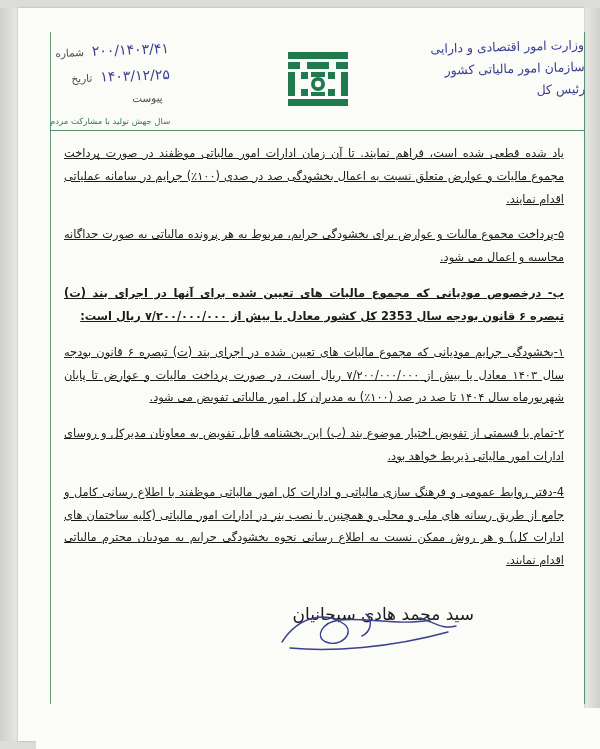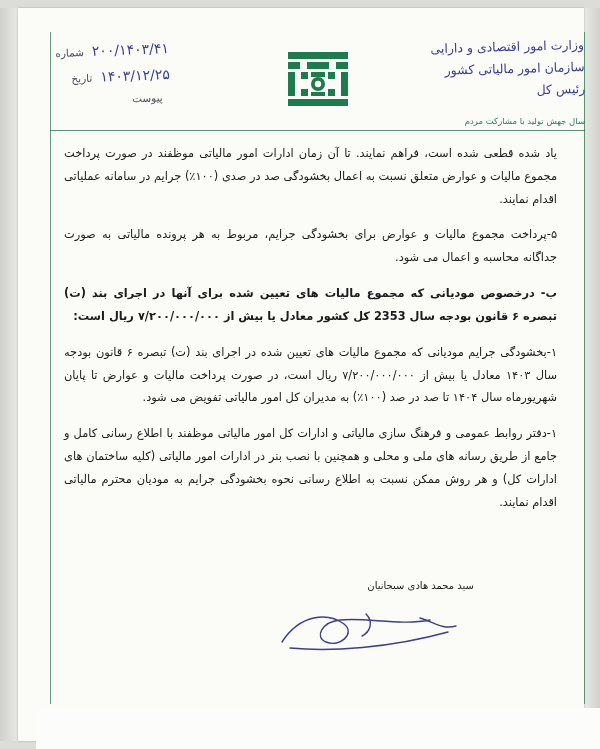--- a/index.html
+++ b/index.html
@@ -88,21 +88,21 @@
     height: 58px;
   }
   .logo svg { display: block; }
 
   
   .slogan {
     position: absolute;
     left: 32px;
     top: 108px;
     width: 535px;
-    text-align: right;
+    text-align: left;
     font-size: 8.5px;
     color: #2f7d4f;
     direction: rtl;
   }
   .rule {
     position: absolute;
     left: 32px;
     top: 122px;
     width: 535px;
     height: 1px;
@@ -115,30 +115,30 @@
     position: absolute;
     left: 46px;
     top: 134px;
     width: 508px;
     direction: rtl;
     text-align: justify;
     color: #1b1b1b;
     font-size: 11.4px;
     line-height: 2.0;
   }
-  .body p { margin: 0 15px 13px 0; }
+  .body p { margin: 0 8px 13px 0; text-decoration: underline; }
   .hdr { font-weight: bold; margin-bottom: 14px; }
   .sec-head { font-weight: bold; margin: 0 0 14px 0; }
 
   
   .sig-name {
     position: absolute;
     right: 110px;
-    top: 572px;
-    font-size: 10px;
+    top: 596px;
+    font-size: 17px;
     color: #1b1b1b;
     direction: rtl;
   }
   .sig-scribble {
     position: absolute;
     right: 104px;
     top: 600px;
     width: 210px;
     height: 52px;
   }
@@ -234,21 +234,22 @@
     </div>
 
     <div class="slogan">سال جهش تولید با مشارکت مردم</div>
     <div class="rule"></div>
 
     <div class="body">
       <p>یاد شده قطعی شده است، فراهم نمایند. تا آن زمان ادارات امور مالیاتی موظفند در صورت پرداخت مجموع مالیات و عوارض متعلق نسبت به اعمال بخشودگی صد در صدی (۱۰۰٪) جرایم در سامانه عملیاتی اقدام نمایند.</p>
       <p>۵-پرداخت مجموع مالیات و عوارض برای بخشودگی جرایم، مربوط به هر پرونده مالیاتی به صورت جداگانه محاسبه و اعمال می شود.</p>
       <p class="hdr">ب- درخصوص مودیانی که مجموع مالیات های تعیین شده برای آنها در اجرای بند (ت) تبصره ۶ قانون بودجه سال 2353 کل کشور معادل یا بیش از ۷/۲۰۰/۰۰۰/۰۰۰ ریال است:</p>
       <p>۱-بخشودگی جرایم مودیانی که مجموع مالیات های تعیین شده در اجرای بند (ت) تبصره ۶ قانون بودجه سال ۱۴۰۳ معادل یا بیش از ۷/۲۰۰/۰۰۰/۰۰۰ ریال است، در صورت پرداخت مالیات و عوارض تا پایان شهریورماه سال ۱۴۰۴ تا صد در صد (۱۰۰٪) به مدیران کل امور مالیاتی تفویض می شود.</p>
-      <p>۱-دفتر روابط عمومی و فرهنگ سازی مالیاتی و ادارات کل امور مالیاتی موظفند با اطلاع رسانی کامل و جامع از طریق رسانه های ملی و محلی و همچنین با نصب بنر در ادارات امور مالیاتی (کلیه ساختمان های ادارات کل) و هر روش ممکن نسبت به اطلاع رسانی نحوه بخشودگی جرایم به مودیان محترم مالیاتی اقدام نمایند.</p>
+      <p>۲-تمام یا قسمتی از تفویض اختیار موضوع بند (ب) این بخشنامه قابل تفویض به معاونان مدیرکل و روسای ادارات امور مالیاتی ذیربط خواهد بود.</p>
+      <p>4-دفتر روابط عمومی و فرهنگ سازی مالیاتی و ادارات کل امور مالیاتی موظفند با اطلاع رسانی کامل و جامع از طریق رسانه های ملی و محلی و همچنین با نصب بنر در ادارات امور مالیاتی (کلیه ساختمان های ادارات کل) و هر روش ممکن نسبت به اطلاع رسانی نحوه بخشودگی جرایم به مودیان محترم مالیاتی اقدام نمایند.</p>
     </div>
 
     <div class="sig-name">سید محمد هادی سبحانیان</div>
     <div class="sig-scribble">
       <svg width="210" height="52" viewBox="0 0 210 52" xmlns="http://www.w3.org/2000/svg">
         <g fill="none" stroke="#3a3f8f" stroke-width="1.4" stroke-linecap="round">
           <path d="M12 34 C 30 6, 58 4, 74 16 C 86 25, 70 40, 56 34 C 44 29, 52 14, 70 12 C 96 9, 130 18, 160 12"></path>
           <path d="M20 40 C 60 44, 120 40, 178 24"></path>
           <path d="M96 6 C 104 14, 100 24, 92 28"></path>
           <path d="M150 10 C 164 14, 172 22, 186 18"></path>

